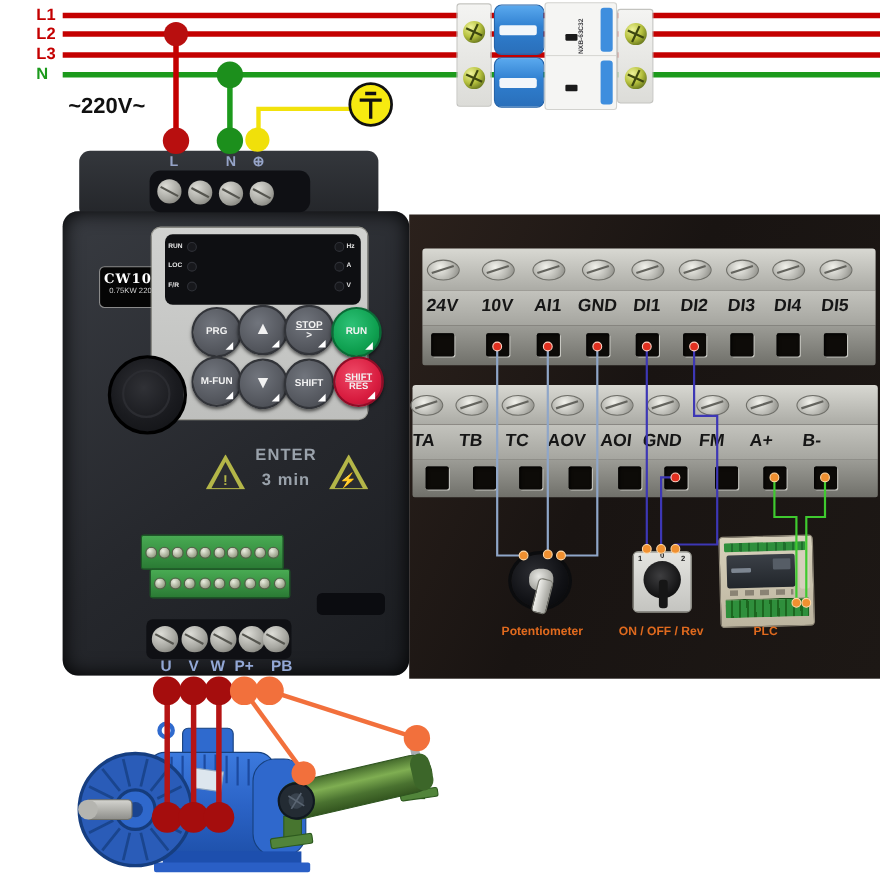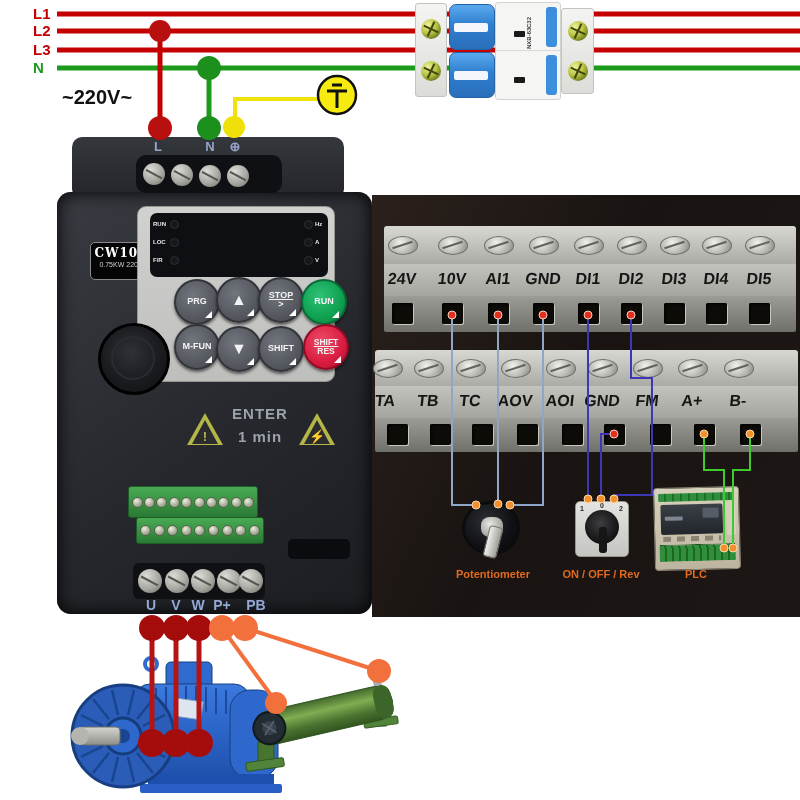--- a/index.html
+++ b/index.html
@@ -278,21 +278,21 @@
     <span>RES</span>
     </div>
 
   <div class="knob"></div>
 
   <div class="tri" style="left:187px;top:413px">
     <div class="tri-inner"></div>
     <span class="tri-mark">!</span>
   </div>
   <div class="danger-txt" style="left:215px;top:405px">ENTER</div>
-  <div class="danger-txt" style="left:215px;top:428px">1 min</div>
+  <div class="danger-txt" style="left:215px;top:428px">3 min</div>
   <div class="tri" style="left:299px;top:413px">
     <div class="tri-inner"></div>
     <span class="tri-mark">⚡</span>
   </div>
 
   <div class="gstrip" style="left:128px;top:486px;width:124px;height:30px">
     <span class="gscr"></span>
       <span class="gscr"></span>
       <span class="gscr"></span>
       <span class="gscr"></span>

